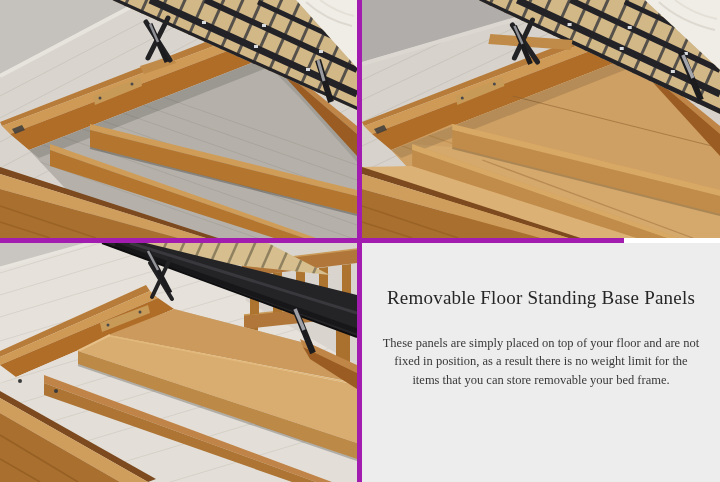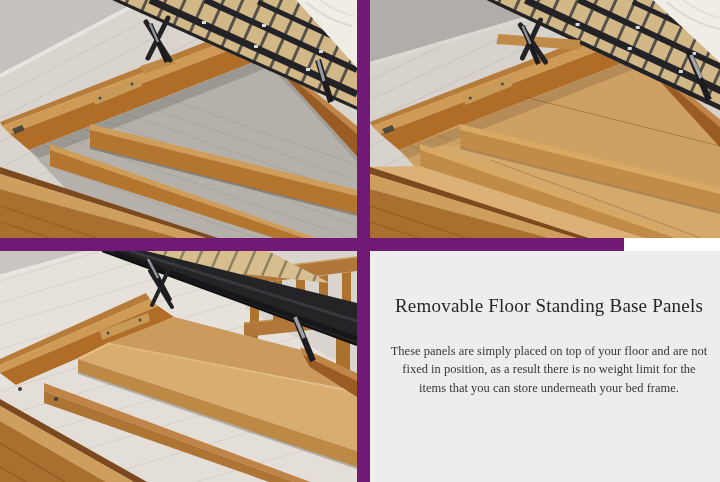--- a/index.html
+++ b/index.html
@@ -1,17 +1,17 @@
 <!DOCTYPE html>
 <html><head>
 <meta charset="utf-8">
 <style>
   html,body{margin:0;padding:0;background:#ffffff}
   body{width:720px;height:482px;overflow:hidden;font-family:"Liberation Sans",sans-serif}
-  .grid{display:grid;grid-template-columns:357px 358px;grid-template-rows:238px 239px;gap:13px;width:624px;height:482px;background:#701a75}
+  .grid{display:grid;grid-template-columns:357px 358px;grid-template-rows:238px 239px;gap:5px;width:624px;height:482px;background:#a21caf}
   figure{margin:0;position:relative;overflow:hidden;background:#d9d5ce}
   figure svg{display:block;width:100%;height:100%}
   .text-panel{background:#ededed;display:flex;flex-direction:column;align-items:center;justify-content:flex-start;text-align:center;box-sizing:border-box;padding:44px 14px 0 14px;font-family:"Liberation Serif","DejaVu Serif",serif}
   .panel-title{font-size:19px;font-weight:normal;color:#262626;margin:0 0 25px 0;letter-spacing:.2px}
   .panel-para{font-size:12.5px;line-height:1.46;color:#383838;margin:0 0 17px 0;max-width:322px}
 </style>
 </head>
 <body>
 
 <div class="grid">
@@ -334,16 +334,16 @@
       </g>
       <line x1="148" y1="8" x2="170" y2="50" stroke="#1c1c1f" stroke-width="5"></line>
       <line x1="148" y1="8" x2="158" y2="27" stroke="#95969c" stroke-width="2.5"></line>
       <line x1="295" y1="66" x2="313" y2="110" stroke="#1c1c1f" stroke-width="6"></line>
       <line x1="295" y1="66" x2="304" y2="87" stroke="#a0a1a7" stroke-width="3.5"></line>
     </svg>
   </figure>
 
   <section class="text-panel">
     <h1 class="panel-title">Removable Floor Standing Base Panels</h1>
-    <p class="panel-para">These panels are simply placed on top of your floor and are not fixed in position, as a result there is no weight limit for the items that you can store underneath your bed frame.</p>
+    <p class="panel-para">These panels are simply placed on top of your floor and are not fixed in position, as a result there is no weight limit for the items that you can store removable your bed frame.</p>
   </section>
 
 </div>
 
 </body></html>

